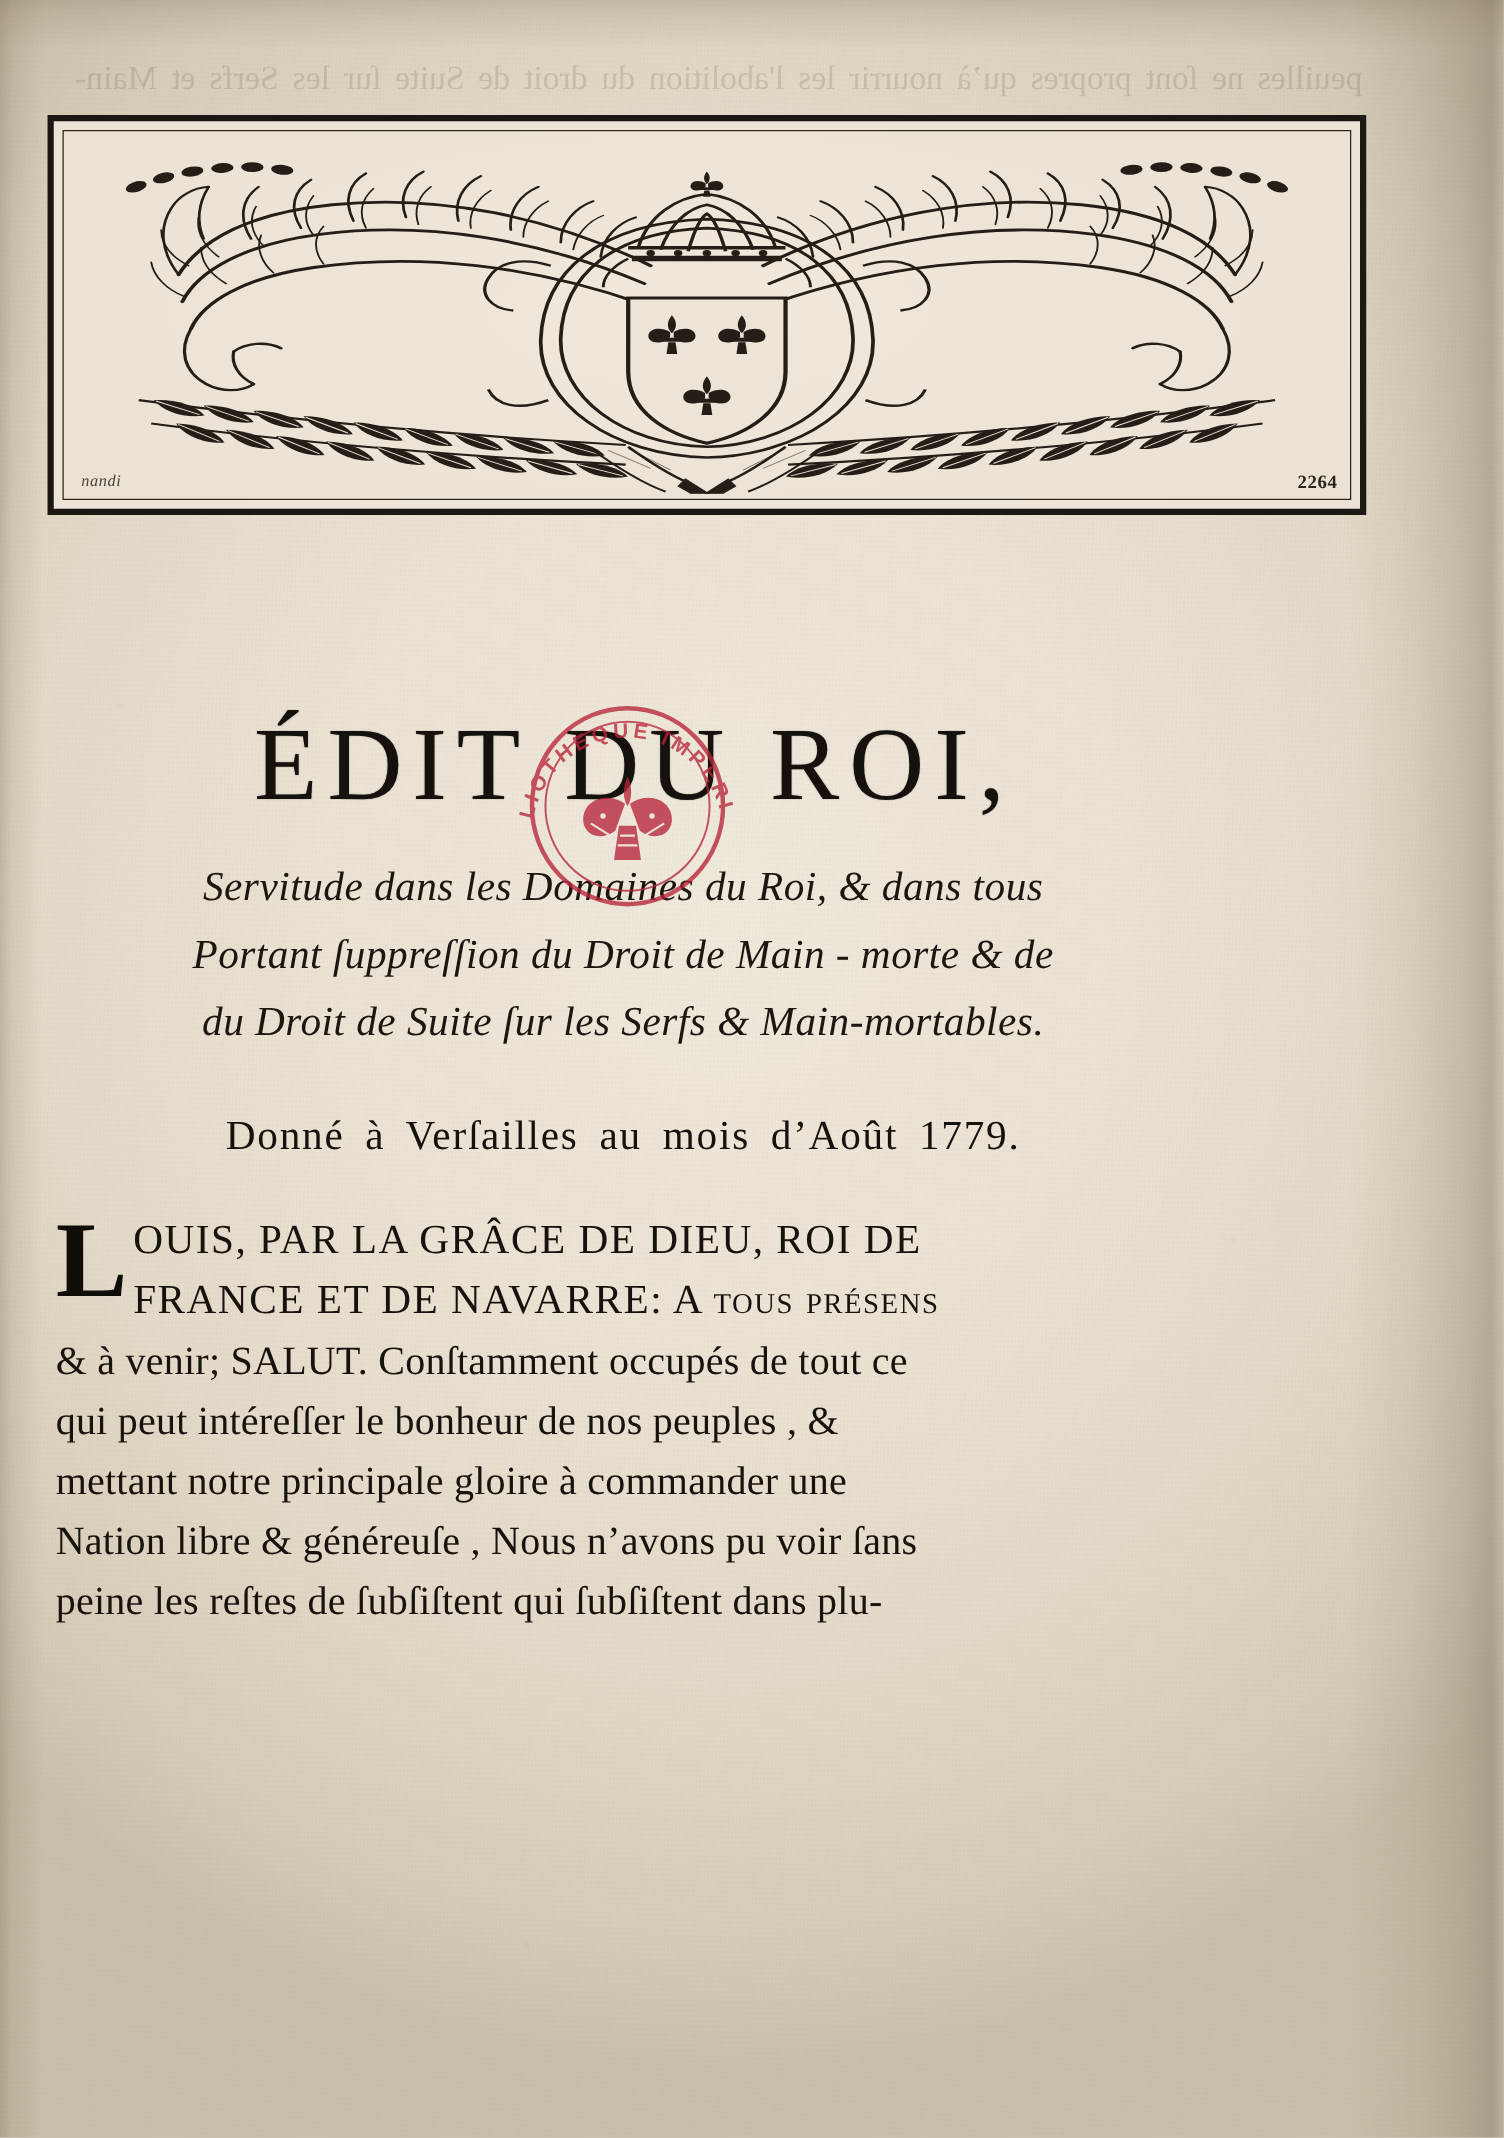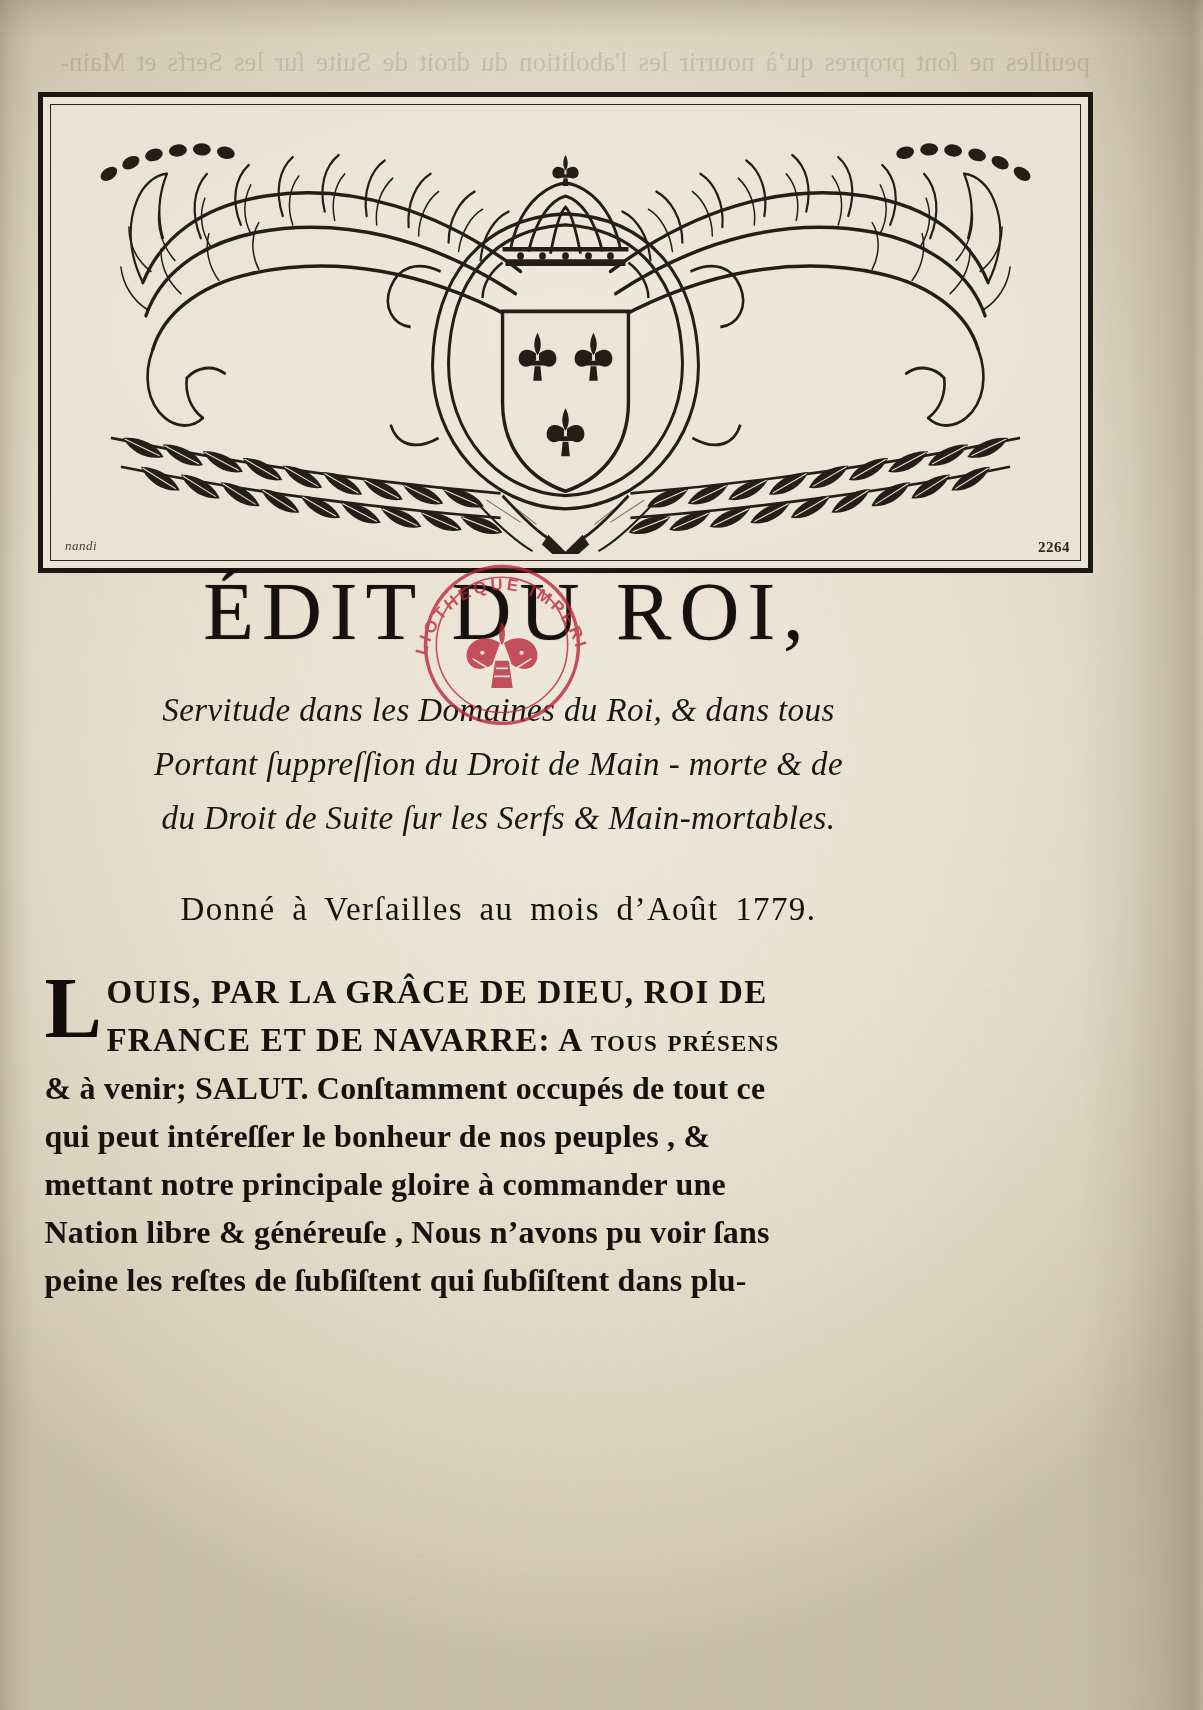--- a/index.html
+++ b/index.html
@@ -54,21 +54,21 @@
     color:#4a3f31;
     font-family:"Liberation Serif", serif;
     font-size:27px;line-height:45px;
     text-align:justify;
     filter:blur(.5px);
     pointer-events:none;
     user-select:none;
   }
   
   #headpiece{
-    position:absolute;left:38px;top:92px;width:1055px;height:481px;
+    position:absolute;left:38px;top:92px;width:1055px;height:320px;
     border:5px solid #1b1712;
     box-sizing:border-box;
     background:#ece5d7;
     padding:7px;
   }
   #headpiece-inner{
     position:relative;width:100%;height:100%;
     border:1.5px solid #2a241c;
     box-sizing:border-box;
     overflow:hidden;
@@ -146,21 +146,20 @@
     line-height:76px;
     color:#100d09;
     font-weight:bold;
   }
   .body-line{
     font-family:"Liberation Serif", serif;
     font-size:32px;
     line-height:48px;
     white-space:nowrap;
     letter-spacing:.2px;
-    font-weight:bold;
   }
   .indent1{padding-left:62px;}
   .smallcaps{
     font-variant:small-caps;
     letter-spacing:1.4px;
   }
   .bigcaps{font-size:33px;letter-spacing:1.2px;}
   
   #library-stamp{
     position:absolute;

